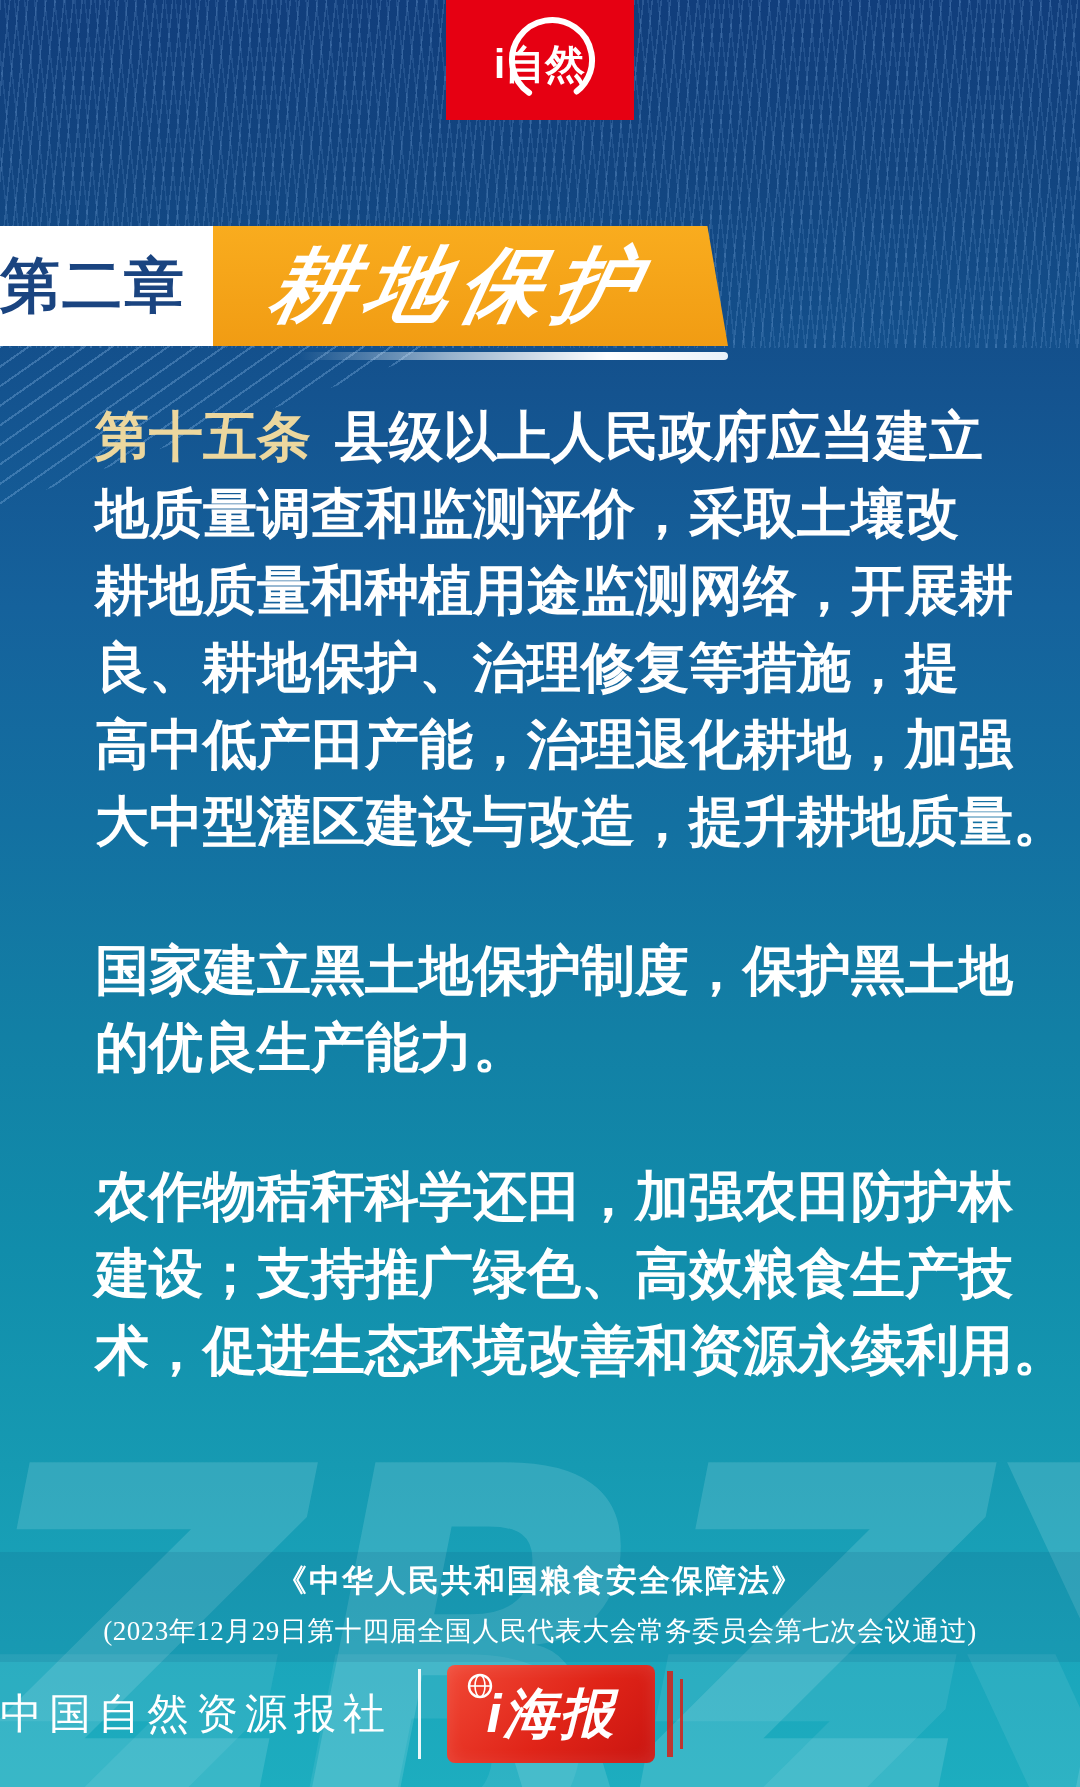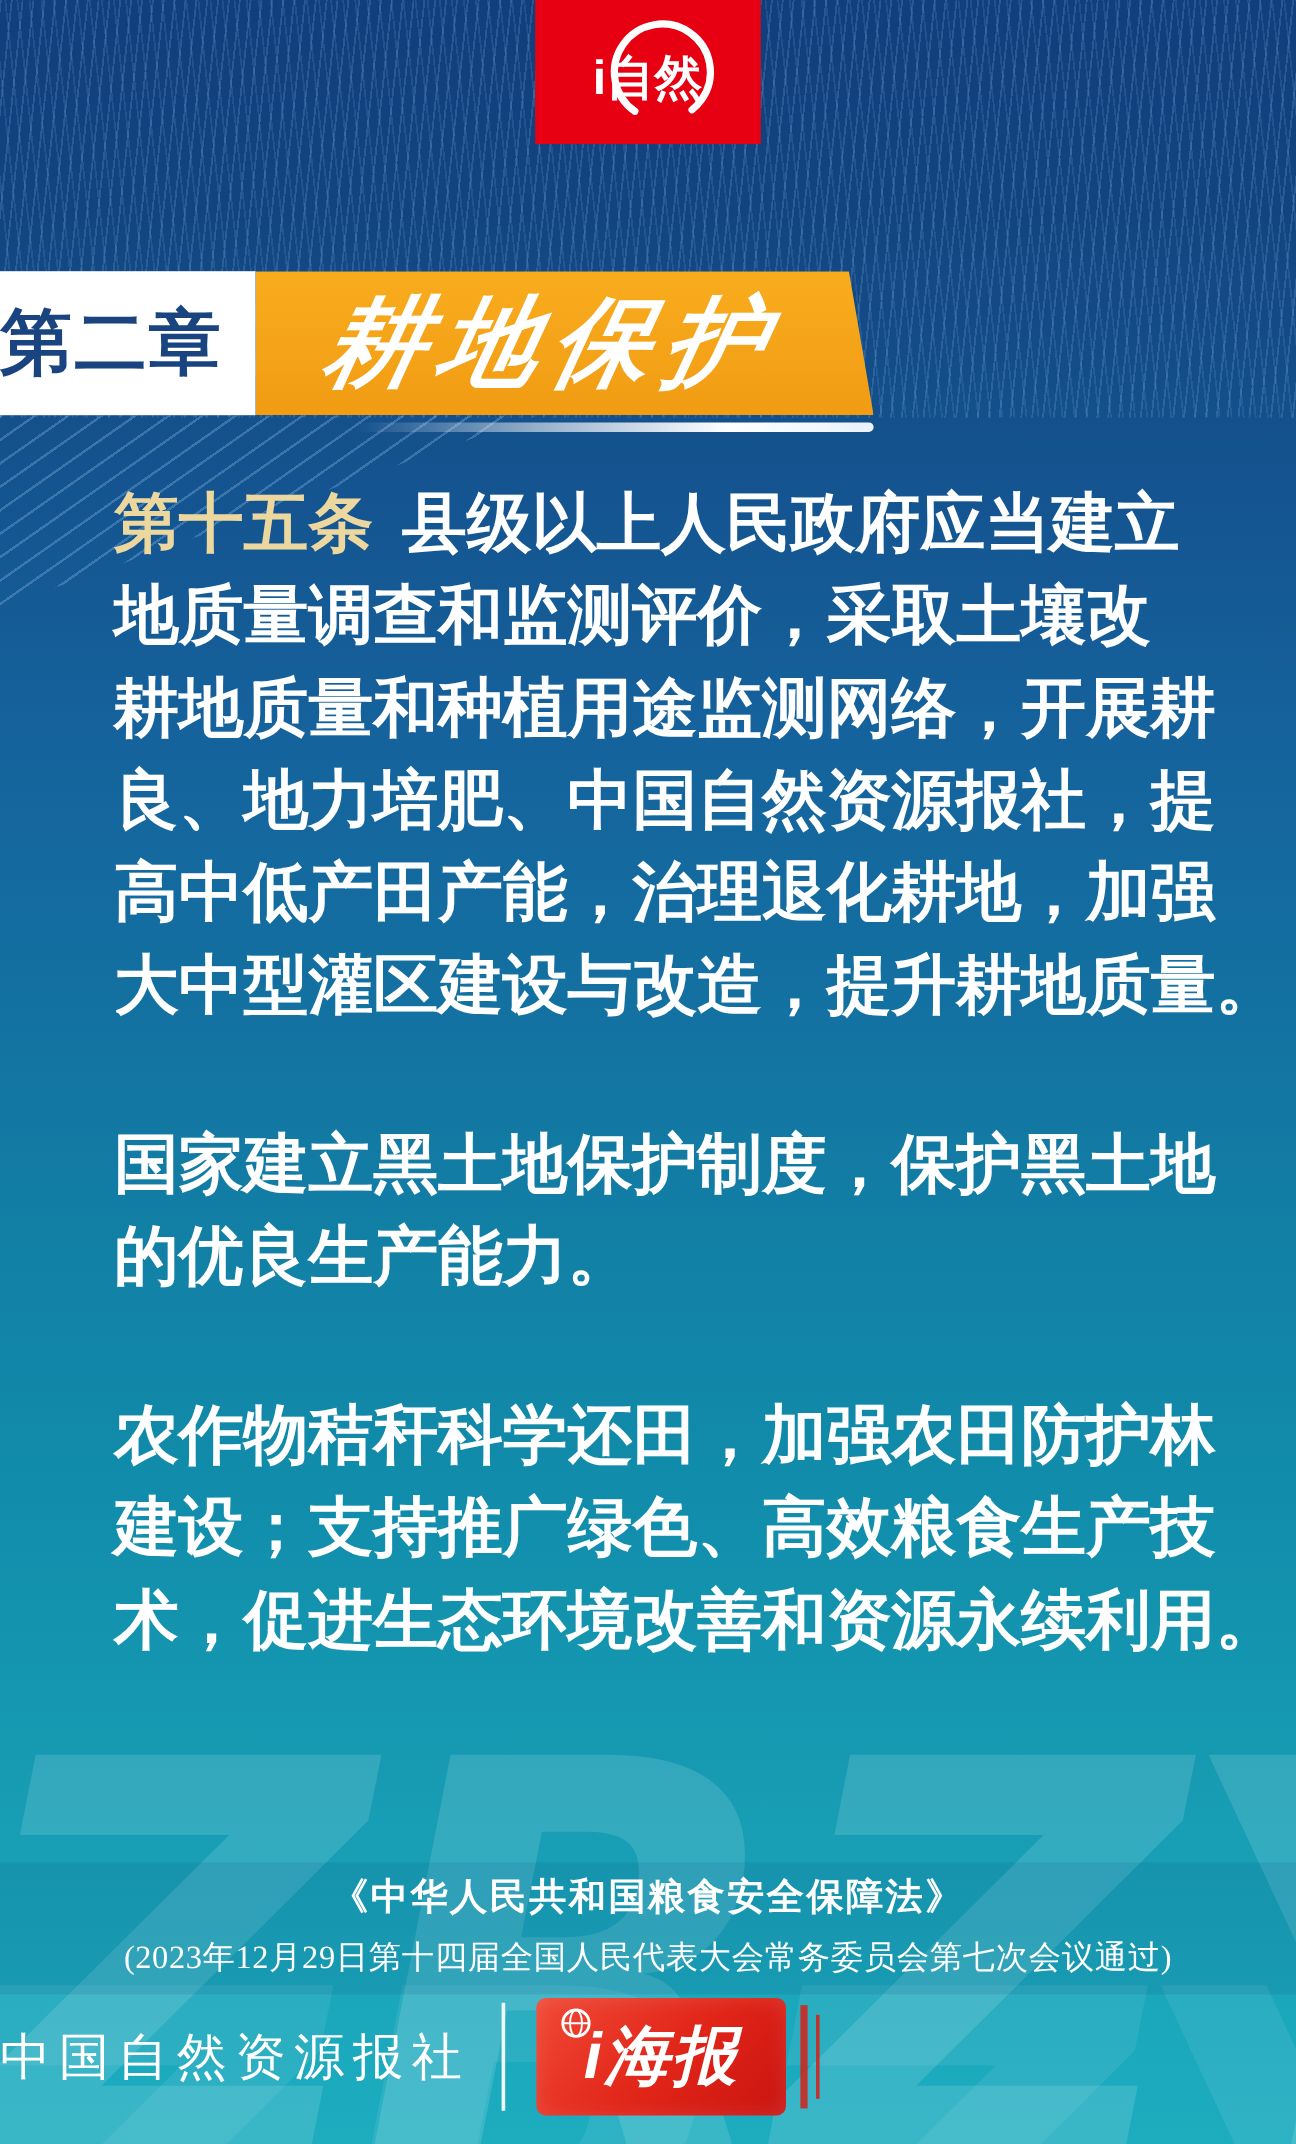--- a/index.html
+++ b/index.html
@@ -127,21 +127,21 @@
   <div class="chapter-orange">
     <span class="chapter-title">耕地保护</span>
   </div>
   <div class="chapter-underline"></div>
 
   <div class="body-text">
     <p class="body-par">
       <span class="body-line"><span class="article-num">第十五条</span><span>县级以上人民政府应当建立</span></span>
       <span class="body-line">地质量调查和监测评价，采取土壤改</span>
       <span class="body-line">耕地质量和种植用途监测网络，开展耕</span>
-      <span class="body-line">良、地力培肥、中国自然资源报社，提</span>
+      <span class="body-line">良、耕地保护、治理修复等措施，提</span>
       <span class="body-line">高中低产田产能，治理退化耕地，加强</span>
       <span class="body-line">大中型灌区建设与改造，提升耕地质量。</span>
     </p>
     <p class="body-par">
       <span class="body-line">国家建立黑土地保护制度，保护黑土地</span>
       <span class="body-line">的优良生产能力。</span>
     </p>
     <p class="body-par">
       <span class="body-line">农作物秸秆科学还田，加强农田防护林</span>
       <span class="body-line">建设；支持推广绿色、高效粮食生产技</span>

